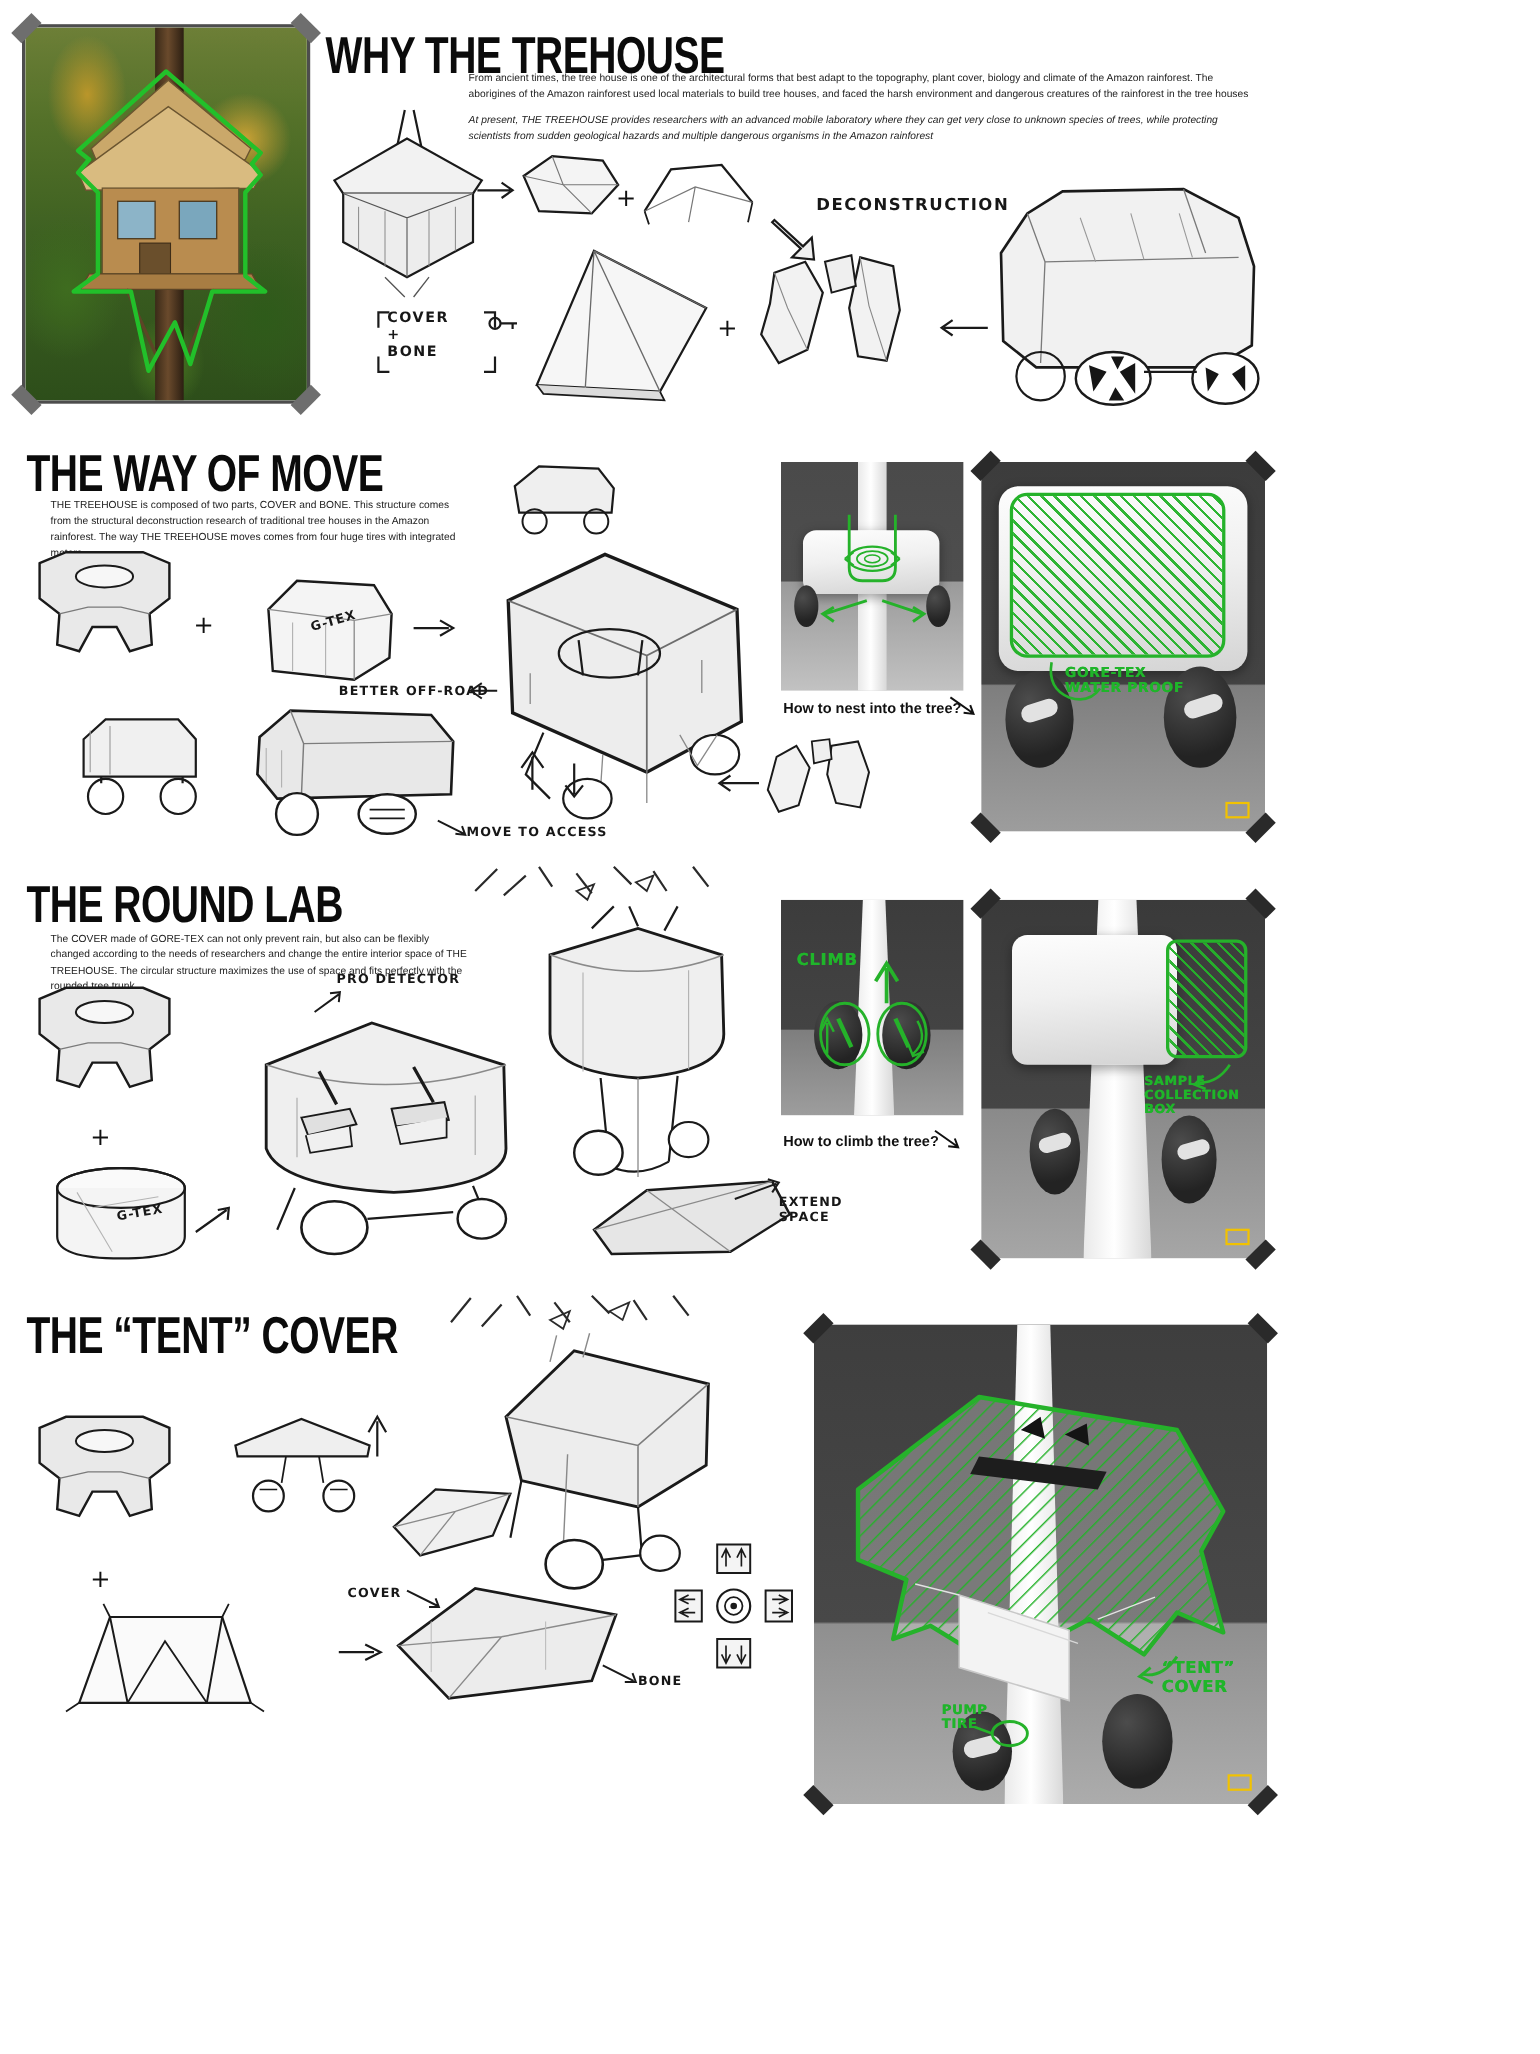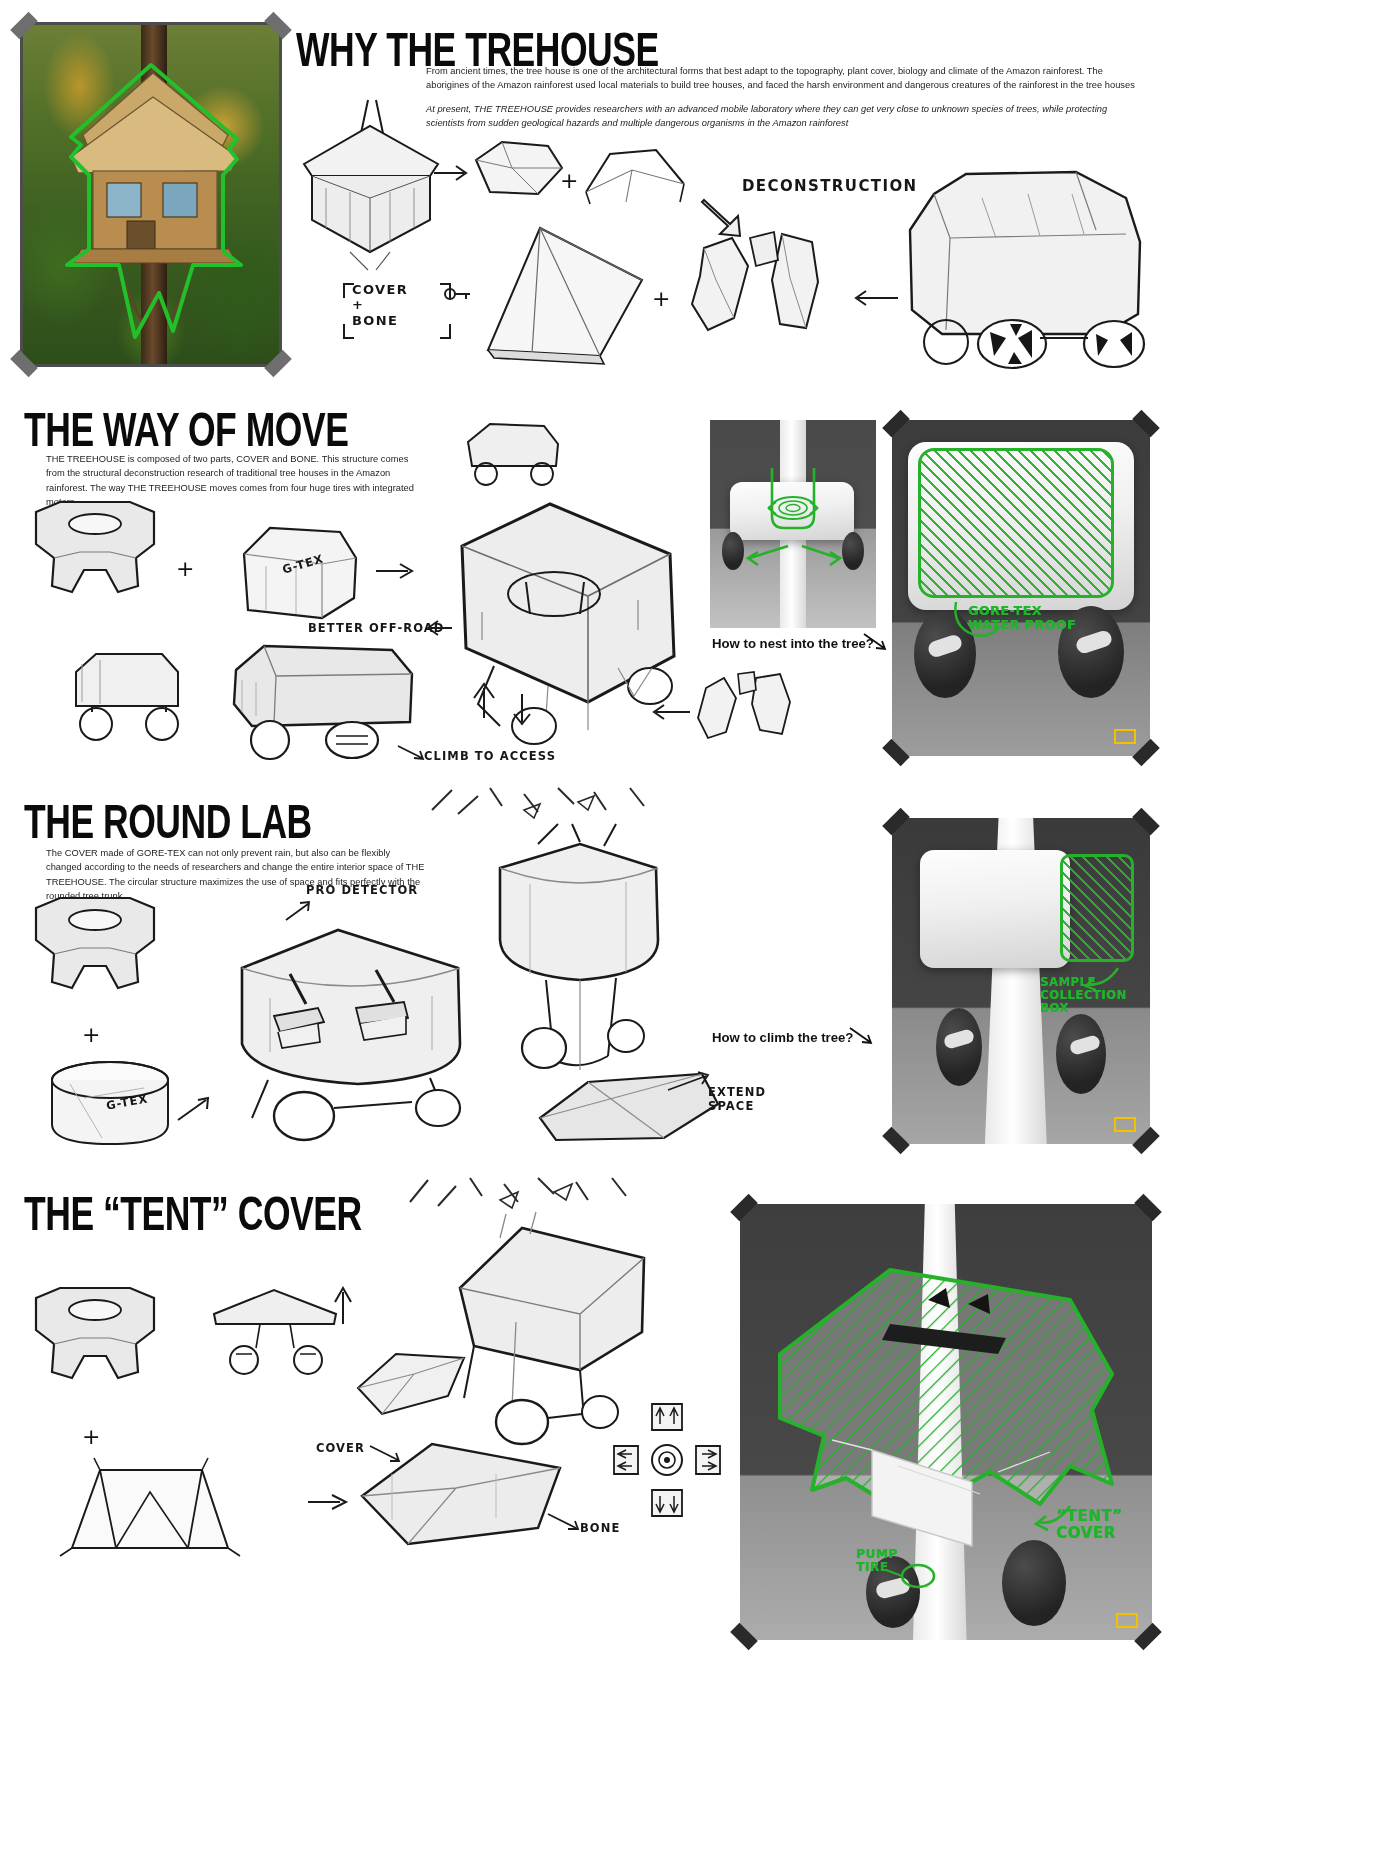--- a/index.html
+++ b/index.html
@@ -357,21 +357,21 @@
     <svg width="34" height="40">
         <path d="M16,38 L16,8 M6,18 L16,4 L26,18" stroke="#1a1a1a" stroke-width="2" fill="none"></path>
       </svg>
   </div>
   <div class="sk" style="left:508px; top:692px;">
     <svg width="28" height="34">
         <path d="M14,2 L14,30 M6,22 L14,32 L22,22" stroke="#1a1a1a" stroke-width="2" fill="none"></path>
       </svg>
   </div>
 
-  <div class="hand sm" style="left:424px; top:750px;">CLIMB TO ACCESS</div>
+  <div class="hand sm" style="left:424px; top:750px;">MOVE TO ACCESS</div>
   <div class="sk" style="left:396px; top:742px;">
     <svg width="30" height="22">
         <path d="M2,4 L26,16 M18,16 L27,17 L24,9" stroke="#1a1a1a" stroke-width="1.8" fill="none"></path>
       </svg>
   </div>
 
   <div class="sk" style="left:690px; top:672px;">
     <svg width="120" height="78">
       <path d="M16,16 L34,6 L46,26 L36,60 L18,66 L8,46 Z" fill="#f2f2f2" stroke="#1a1a1a" stroke-width="1.8"></path>
       <path d="M66,6 L90,2 L100,30 L92,62 L70,58 L62,32 Z" fill="#f2f2f2" stroke="#1a1a1a" stroke-width="1.8"></path>
@@ -524,20 +524,37 @@
     </svg>
   </div>
   <div class="hand sm" style="left:708px; top:1086px;">EXTEND
 SPACE</div>
   <div class="sk" style="left:666px; top:1068px;">
     <svg width="44" height="30">
         <path d="M2,22 L40,8 M32,4 L42,7 L36,16" stroke="#1a1a1a" stroke-width="1.8" fill="none"></path>
       </svg>
   </div>
 
+  <div class="frame" style="left:710px; top:818px; width:166px; height:196px;">
+    <div class="inner">
+      <div class="render dark"></div>
+      <div class="tree-col taper" style="left:40%; width:22%;"></div>
+      <div class="wheel" style="left:30px; top:92px; width:44px; height:62px;"></div>
+      <div class="wheel" style="right:30px; top:92px; width:44px; height:62px;"></div>
+      <svg width="166" height="196" style="position:absolute;left:0;top:0;">
+        <ellipse cx="58" cy="122" rx="22" ry="28" fill="none" stroke="#25b22a" stroke-width="2.6"></ellipse>
+        <ellipse cx="110" cy="122" rx="22" ry="28" fill="none" stroke="#25b22a" stroke-width="2.6"></ellipse>
+        <path d="M52,108 L64,134 M104,108 L116,134" stroke="#25b22a" stroke-width="4"></path>
+        <path d="M96,94 L96,62 M86,74 L96,58 L106,74" fill="none" stroke="#25b22a" stroke-width="3.4"></path>
+        <path d="M42,140 L42,112 M36,120 L42,108 L48,120" fill="none" stroke="#25b22a" stroke-width="2.2"></path>
+        <path d="M124,110 Q134,128 120,140 M116,132 L120,142 L130,138" fill="none" stroke="#25b22a" stroke-width="2.2"></path>
+      </svg>
+      <div class="g-hand" style="left:14px; top:46px; font-size:15px;">CLIMB</div>
+    </div>
+  </div>
   <div class="caption" style="left:712px; top:1030px;">How to climb the tree?</div>
   <div class="sk" style="left:848px; top:1024px;">
     <svg width="26" height="22">
         <path d="M2,4 L22,18 M14,18 L23,19 L20,11" stroke="#111" stroke-width="1.8" fill="none"></path>
       </svg>
   </div>
 
   <div class="frame" style="left:892px; top:818px; width:258px; height:326px;">
     <div class="inner">
       <div class="render dark" style="background:linear-gradient(180deg,#3a3a3a 0%,#454545 58%,#8a8a8a 58.5%,#a6a6a6 100%);"></div>

